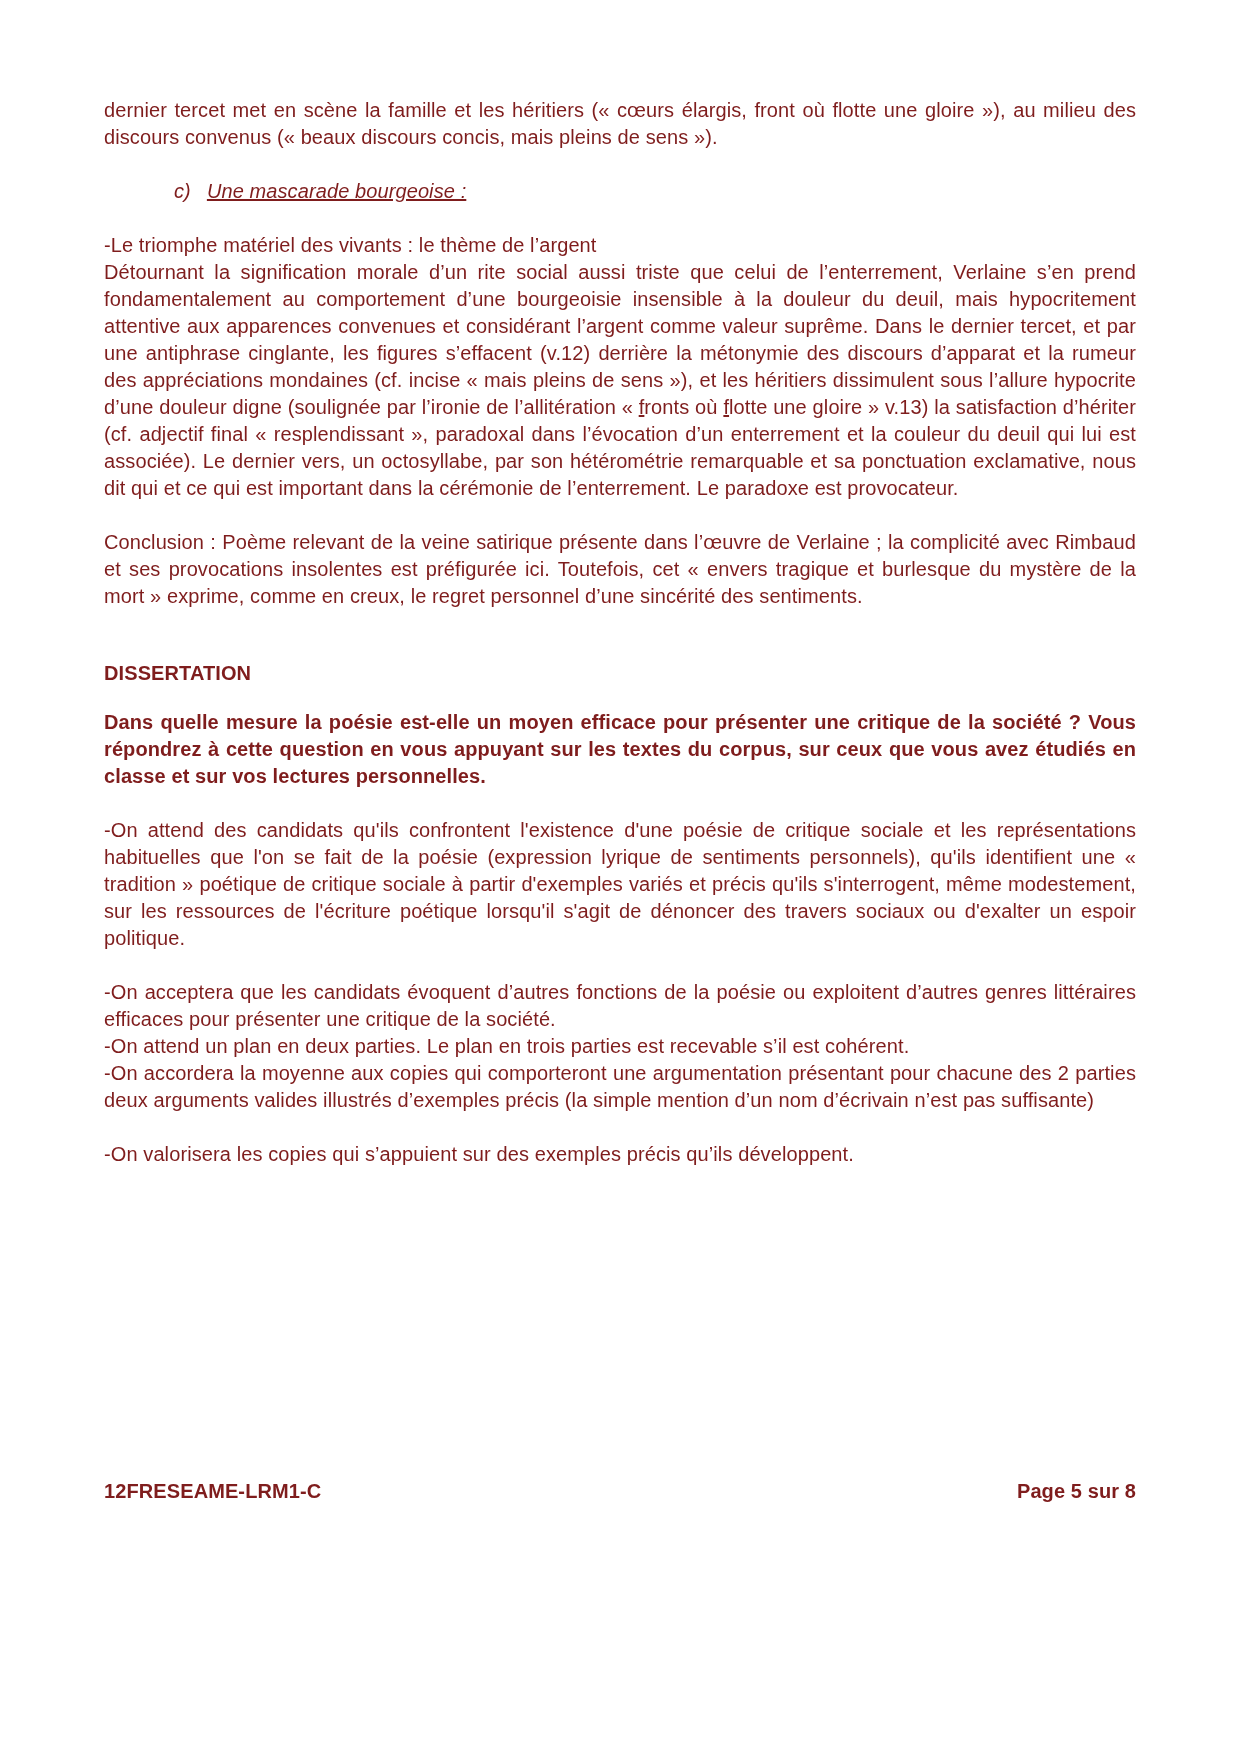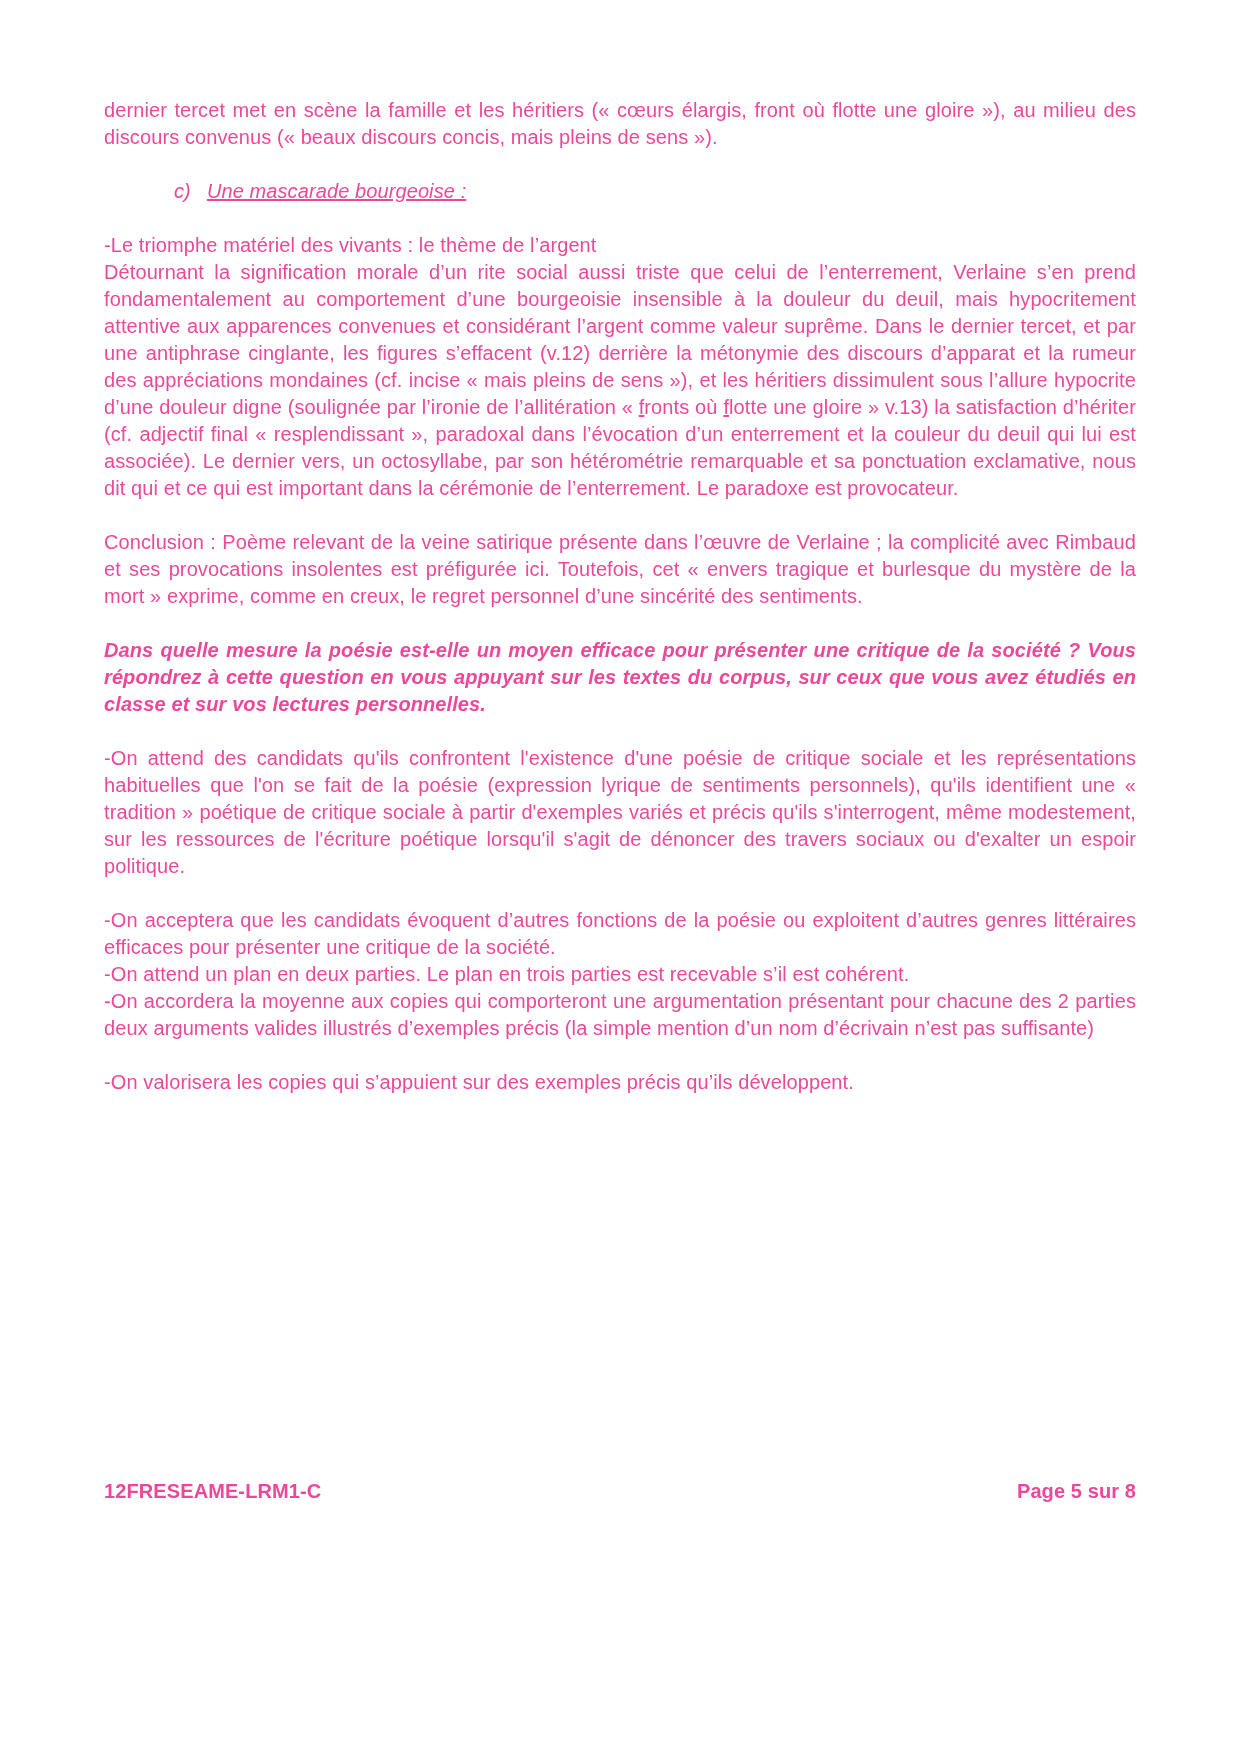--- a/index.html
+++ b/index.html
@@ -2,21 +2,21 @@
 <html lang="fr"><head>
 <meta charset="utf-8">
 <title>Document page</title>
 <style>
   html, body { margin: 0; padding: 0; background: #ffffff; }
   .page {
     position: relative;
     width: 1240px;
     height: 1754px;
     background: #ffffff;
-    color: #ec4899;
+    color: #7f1d1d;
     font-family: "Liberation Sans", sans-serif;
     font-size: 20px;
     line-height: 27px;
     letter-spacing: 0.1px;
     box-sizing: border-box;
     overflow: hidden;
   }
   .content {
     position: absolute;
     top: 97px;
@@ -30,21 +30,20 @@
   .sec-label { display: inline-block; margin-right: 16px; }
   .ul { text-decoration: underline; }
   .u { text-decoration: underline; }
   .h-diss {
     font-weight: bold;
     margin-top: 50px !important;
     margin-bottom: 22px !important;
   }
   .subject {
     font-weight: bold;
-    font-style: italic;
   }
   .footer {
     position: absolute;
     left: 104px;
     right: 104px;
     top: 1478px;
     display: flex;
     justify-content: space-between;
     font-weight: bold;
     font-size: 20px;
@@ -64,20 +63,21 @@
       <span class="sec-label">c)</span><span class="ul">Une mascarade bourgeoise :</span>
     </p>
 
 
     <p class="tight">-Le triomphe matériel des vivants : le thème de l’argent</p>
 
     <p class="just"><span>Détournant la signification morale d’un rite social aussi triste que celui de l’enterrement, Verlaine s’en prend fondamentalement au comportement d’une bourgeoisie insensible à la douleur du deuil, mais hypocritement attentive aux apparences convenues et considérant l’argent comme valeur suprême. Dans le dernier tercet, et par une antiphrase cinglante, les figures s’effacent (v.12) derrière la métonymie des discours d’apparat et la rumeur des appréciations mondaines (cf. incise « mais pleins de sens »), et les héritiers dissimulent sous l’allure hypocrite d’une douleur digne (soulignée par l’ironie de l’allitération « </span><span class="u">f</span><span>ronts où </span><span class="u">f</span><span>lotte une gloire » v.13) la satisfaction d’hériter (cf. adjectif final « resplendissant », paradoxal dans l’évocation d’un enterrement et la couleur du deuil qui lui est associée). Le dernier vers, un octosyllabe, par son hétérométrie remarquable et sa ponctuation exclamative, nous dit qui et ce qui est important dans la cérémonie de l’enterrement. Le paradoxe est provocateur.</span></p>
 
     <p class="just">Conclusion : Poème relevant de la veine satirique présente dans l’œuvre de Verlaine ; la complicité avec Rimbaud et ses provocations insolentes est préfigurée ici. Toutefois, cet « envers tragique et burlesque du mystère de la mort » exprime, comme en creux, le regret personnel d’une sincérité des sentiments.</p>
 
+    <p class="h-diss">DISSERTATION</p>
 
     <p class="just subject">Dans quelle mesure la poésie est-elle un moyen efficace pour présenter une critique de la société ? Vous répondrez à cette question en vous appuyant sur les textes du corpus, sur ceux que vous avez étudiés en classe et sur vos lectures personnelles.</p>
 
 
     <p class="just">-On attend des candidats qu'ils confrontent l'existence d'une poésie de critique sociale et les représentations habituelles que l'on se fait de la poésie (expression lyrique de sentiments personnels), qu'ils identifient une « tradition » poétique de critique sociale à partir d'exemples variés et précis qu'ils s'interrogent, même modestement, sur les ressources de l'écriture poétique lorsqu'il s'agit de dénoncer des travers sociaux ou d'exalter un espoir politique.</p>
 
     <p class="just tight">-On acceptera que les candidats évoquent d’autres fonctions de la poésie ou exploitent d’autres genres littéraires efficaces pour présenter une critique de la société.</p>
 
     <p class="just tight">-On attend un plan en deux parties. Le plan en trois parties est recevable s’il est cohérent.</p>
 

